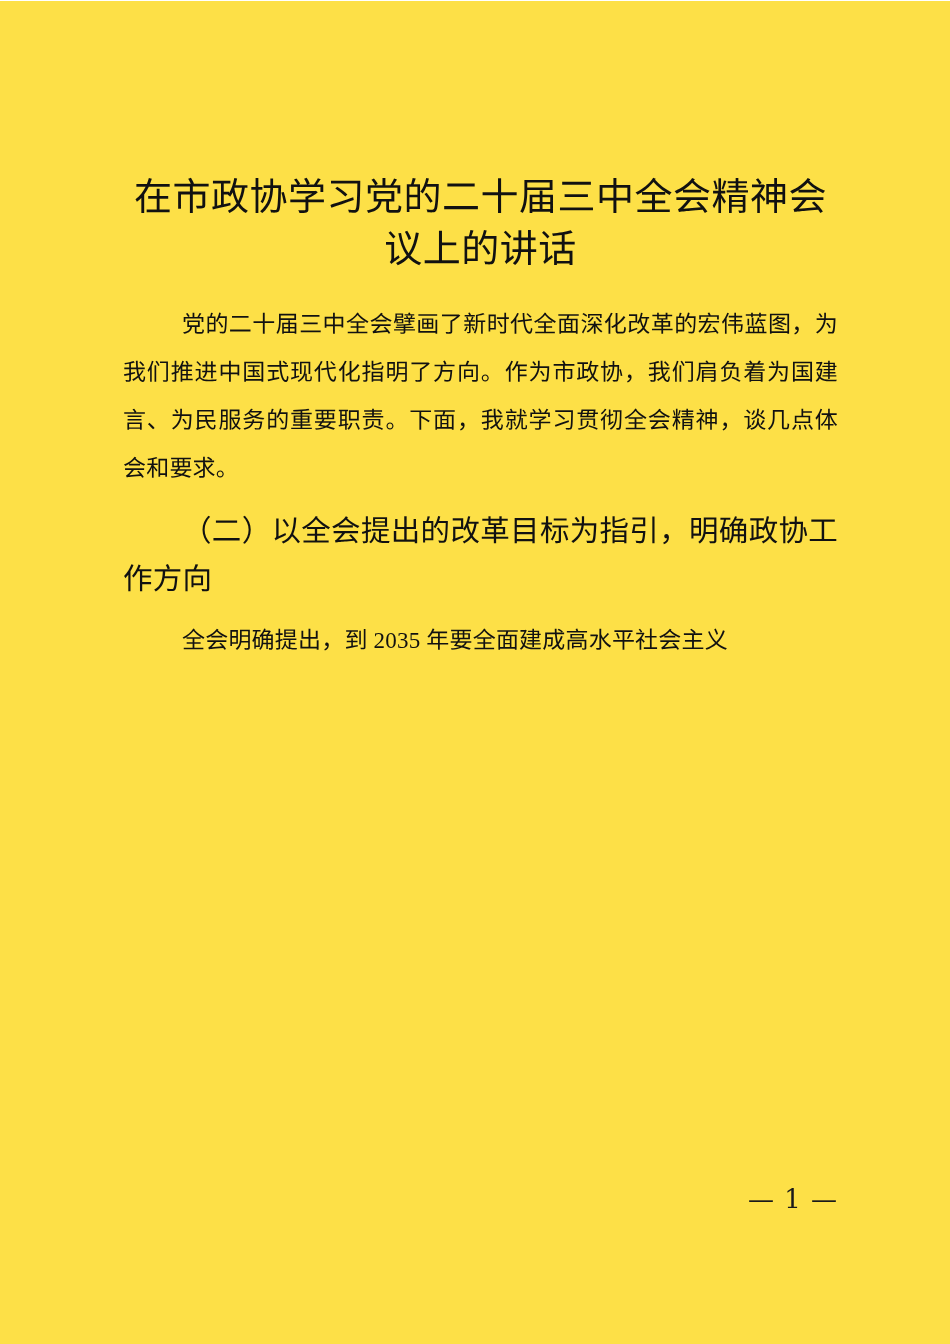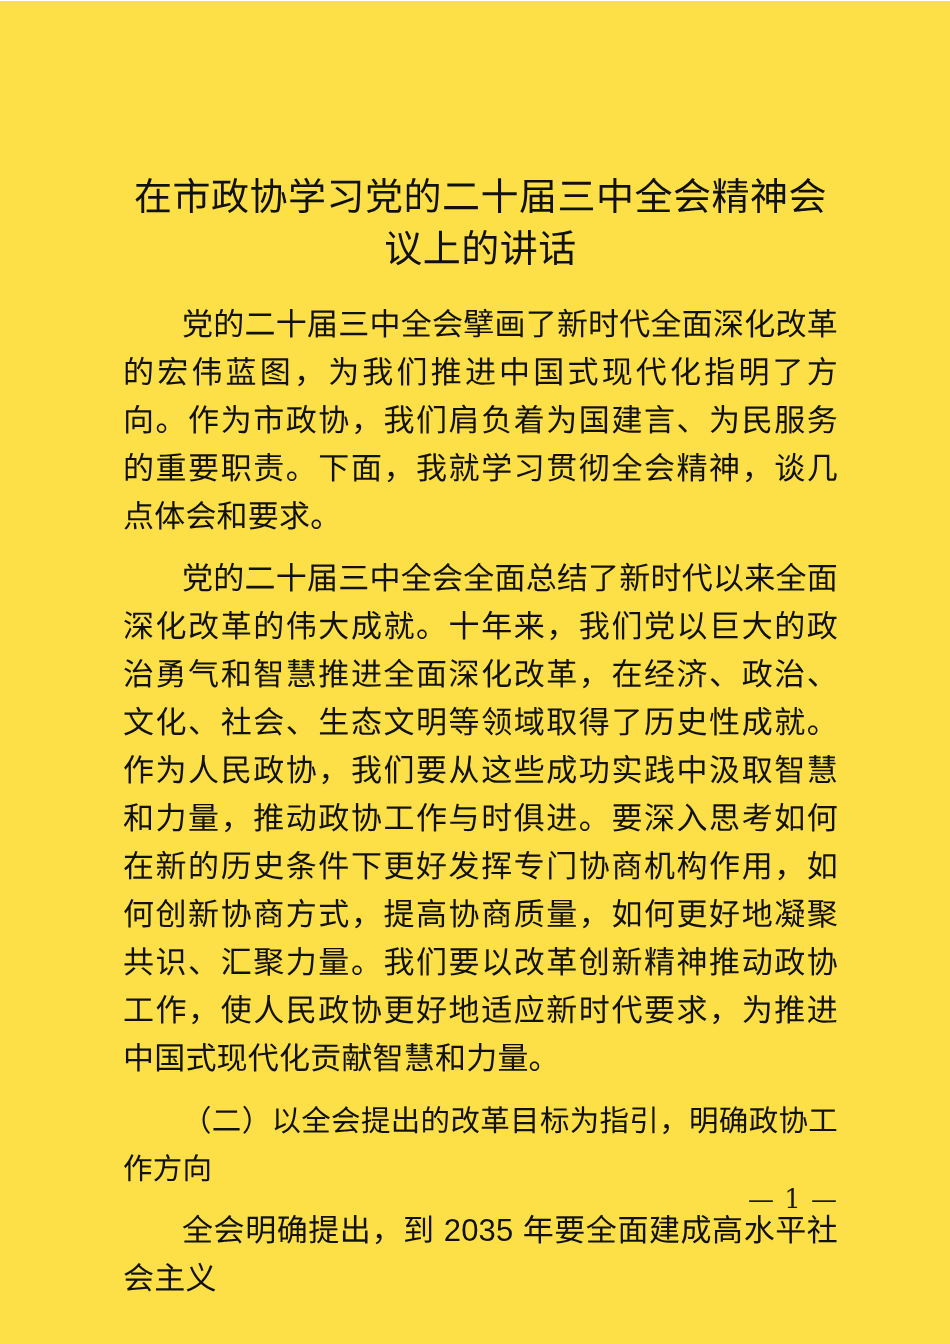--- a/index.html
+++ b/index.html
@@ -35,22 +35,22 @@
     text-align: center;
     color: #111111;
     margin: 0;
     padding-top: 170px;
     letter-spacing: 0.5px;
     font-weight: 400;
   }
 
   
   .body-p {
-    font-family: Liberation Sans, sans-serif;
-    font-size: 31px;
+    font-family: Liberation Serif, serif;
+    font-size: 23px;
     line-height: 48px;
     color: #111111;
     text-align: justify;
     text-justify: inter-ideograph;
     text-indent: 59px;
     margin: 0;
     letter-spacing: 0.2px;
   }
 
   .body-p.first-body {
@@ -114,21 +114,20 @@
 <div class="page">
 
   <div class="content">
 
     <h1 class="doc-title">在市政协学习党的二十届三中全会精神会议上的讲话</h1>
 
     <p class="body-p first-body">党的二十届三中全会擘画了新时代全面深化改革的宏伟蓝图，为我们推进中国式现代化指明了方向。作为市政协，我们肩负着为国建言、为民服务的重要职责。下面，我就学习贯彻全会精神，谈几点体会和要求。</p>
 
 
 
-    <p class="body-p gap-sm">党的二十届三中全会全面总结了新时代以来全面深化改革的伟大成就。十年来，我们党以巨大的政治勇气和智慧推进全面深化改革，在经济、政治、文化、社会、生态文明等领域取得了历史性成就。作为人民政协，我们要从这些成功实践中汲取智慧和力量，推动政协工作与时俱进。要深入思考如何在新的历史条件下更好发挥专门协商机构作用，如何创新协商方式，提高协商质量，如何更好地凝聚共识、汇聚力量。我们要以改革创新精神推动政协工作，使人民政协更好地适应新时代要求，为推进中国式现代化贡献智慧和力量。</p>
 
     <h3 class="head-2 spaced">（二）以全会提出的改革目标为指引，明确政协工作方向</h3>
 
     <p class="body-p gap-sm">全会明确提出，到 2035 年要全面建成高水平社会主义</p>
 
   </div>
 
   <div class="page-footer">— 1 —</div>
 
 </div>

